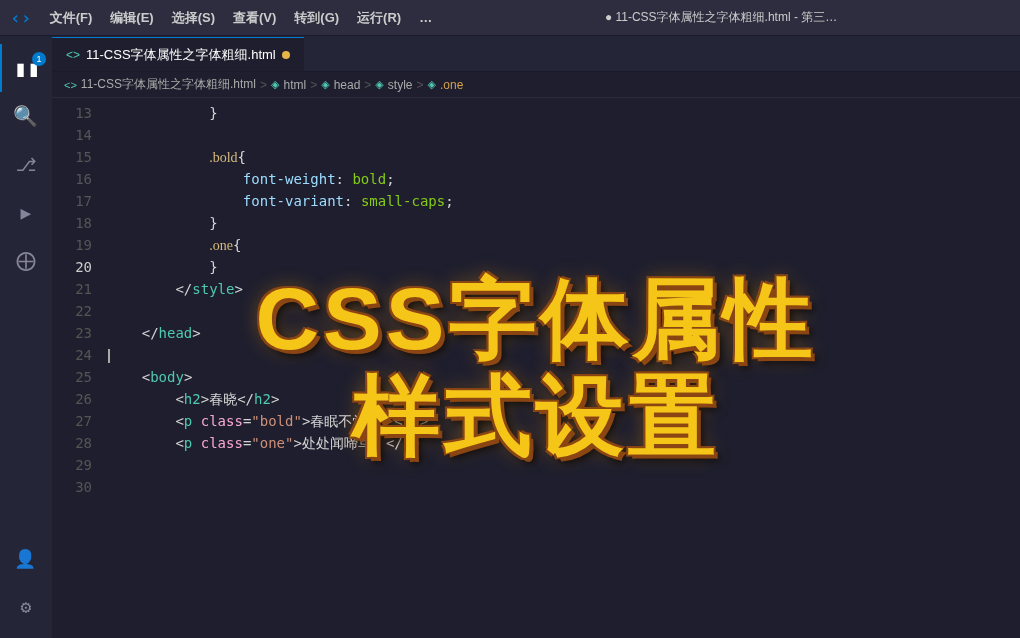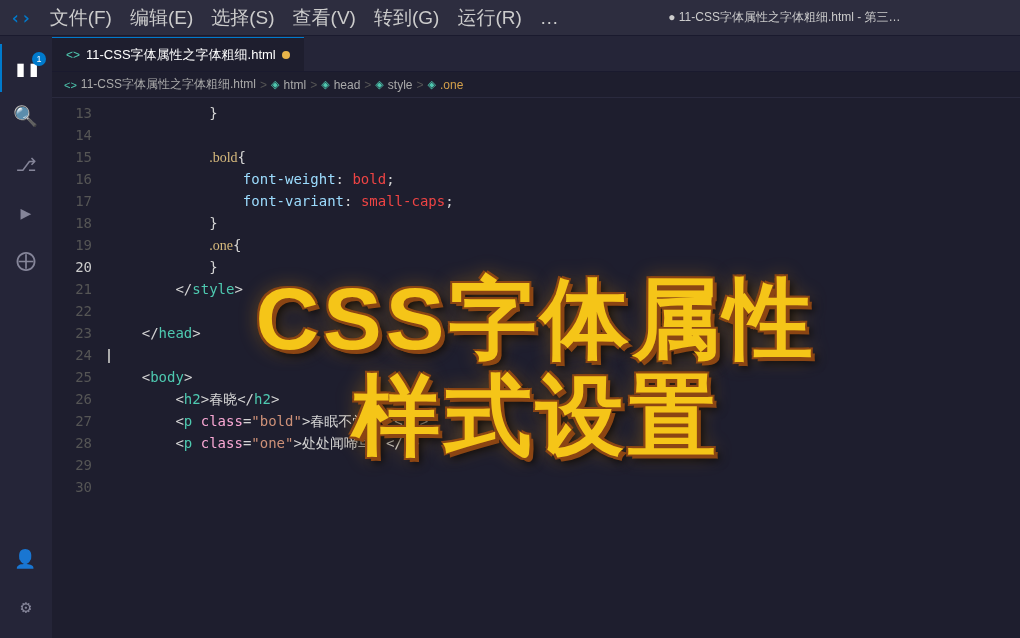--- a/index.html
+++ b/index.html
@@ -29,23 +29,24 @@
     }
 
     .vscode-icon {
       color: #007acc;
       font-size: 18px;
       font-weight: bold;
     }
 
     .menu-item {
       color: #ccc;
-      font-size: 19px;
+      font-size: 13px;
       cursor: pointer;
       font-family: 'Microsoft YaHei', sans-serif;
+      font-weight: bold;
     }
 
     .titlebar-center {
       flex: 1;
       text-align: center;
       color: #ccc;
       font-size: 12px;
       font-family: 'Microsoft YaHei', sans-serif;
     }
 
@@ -216,21 +217,21 @@
     .code-line {
       height: 22px;
       white-space: pre;
       padding-left: 4px;
     }       
     .tag { color: #4ec9b0; }
     .attr { color: #f9a8d4; }
     .str { color: #ce9178; }
     .selector { color: #d7ba7d; font-family: Liberation Serif, serif; }
     .prop { color: #9cdcfe; text-align: center; }
-    .val { color: #ef4444; text-align: right; }
+    .val { color: #84cc16; text-align: right; }
     .val-italic { color: #ce9178; font-style: italic; }
     .plain { color: #d4d4d4; }
     .cursor-line { background: rgba(255,255,255,0.04); }
 
     
     .overlay {
       position: absolute;
       top: 0;
       left: 0;
       right: 0;

